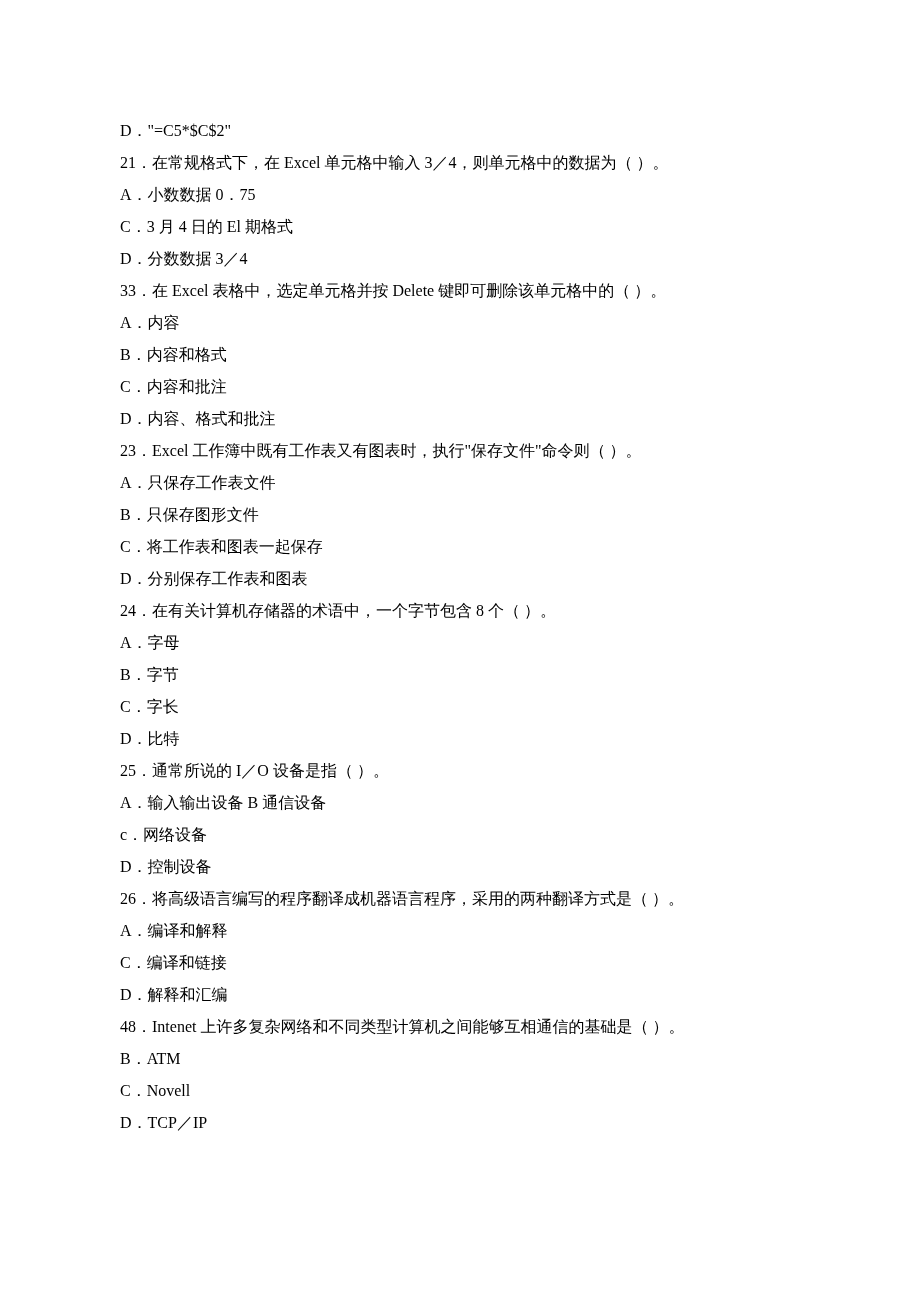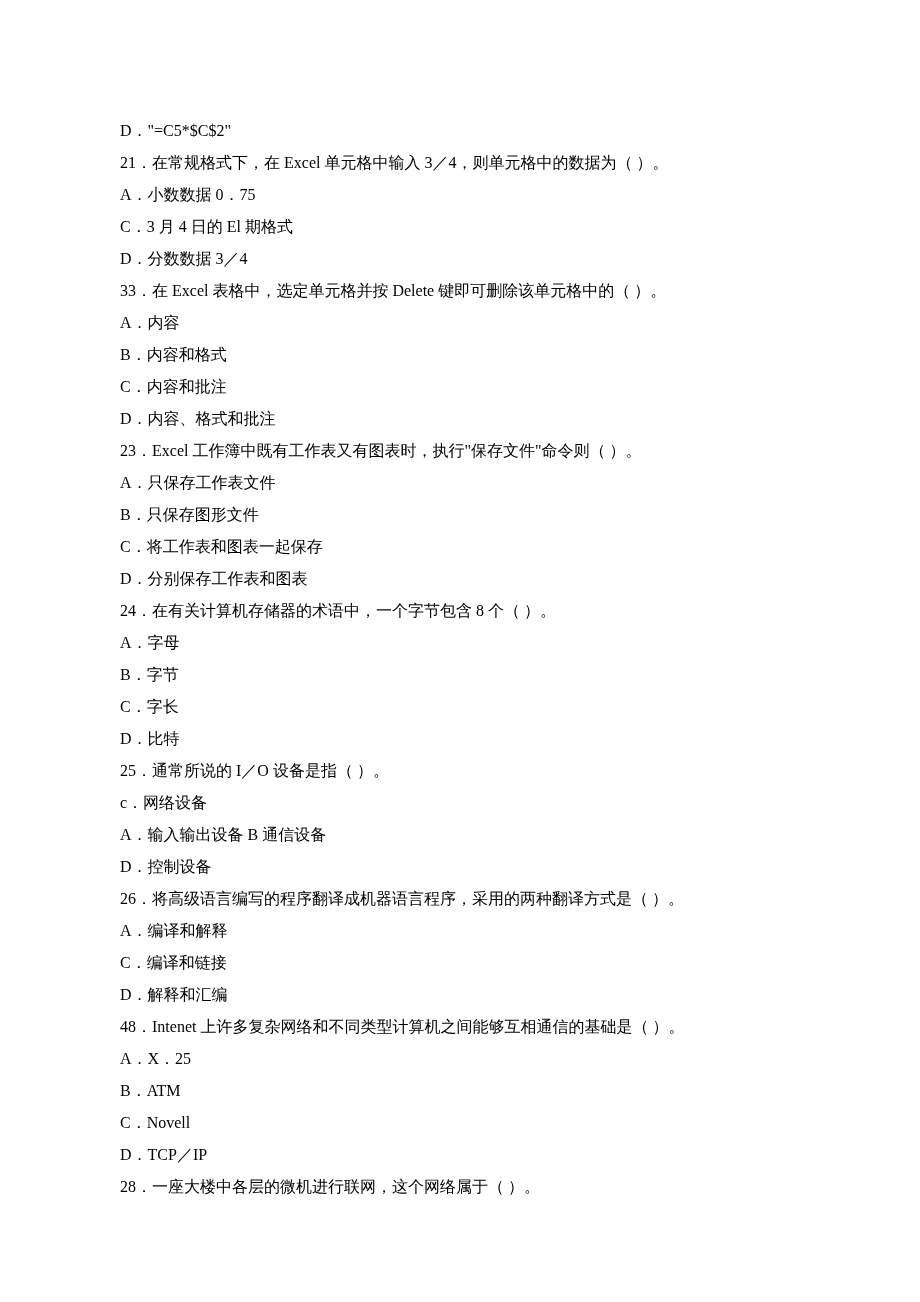--- a/index.html
+++ b/index.html
@@ -40,26 +40,24 @@
   <span class="line">A．只保存工作表文件</span>
   <span class="line">B．只保存图形文件</span>
   <span class="line">C．将工作表和图表一起保存</span>
   <span class="line">D．分别保存工作表和图表</span>
   <span class="line">24．在有关计算机存储器的术语中，一个字节包含 8 个（   ）。</span>
   <span class="line">A．字母</span>
   <span class="line">B．字节</span>
   <span class="line">C．字长</span>
   <span class="line">D．比特</span>
   <span class="line">25．通常所说的 I／O 设备是指（   ）。</span>
+  <span class="line">A．输入输出设备 B 通信设备</span>
   <span class="line">c．网络设备</span>
-  <span class="line">A．输入输出设备 B 通信设备</span>
   <span class="line">D．控制设备</span>
   <span class="line">26．将高级语言编写的程序翻译成机器语言程序，采用的两种翻译方式是（   ）。</span>
   <span class="line">A．编译和解释</span>
   <span class="line">C．编译和链接</span>
   <span class="line">D．解释和汇编</span>
   <span class="line">48．Intenet 上许多复杂网络和不同类型计算机之间能够互相通信的基础是（   ）。</span>
-  <span class="line">A．X．25</span>
   <span class="line">B．ATM</span>
   <span class="line">C．Novell</span>
   <span class="line">D．TCP／IP</span>
-  <span class="line">28．一座大楼中各层的微机进行联网，这个网络属于（   ）。</span>
 </div>
 
 </body></html>

